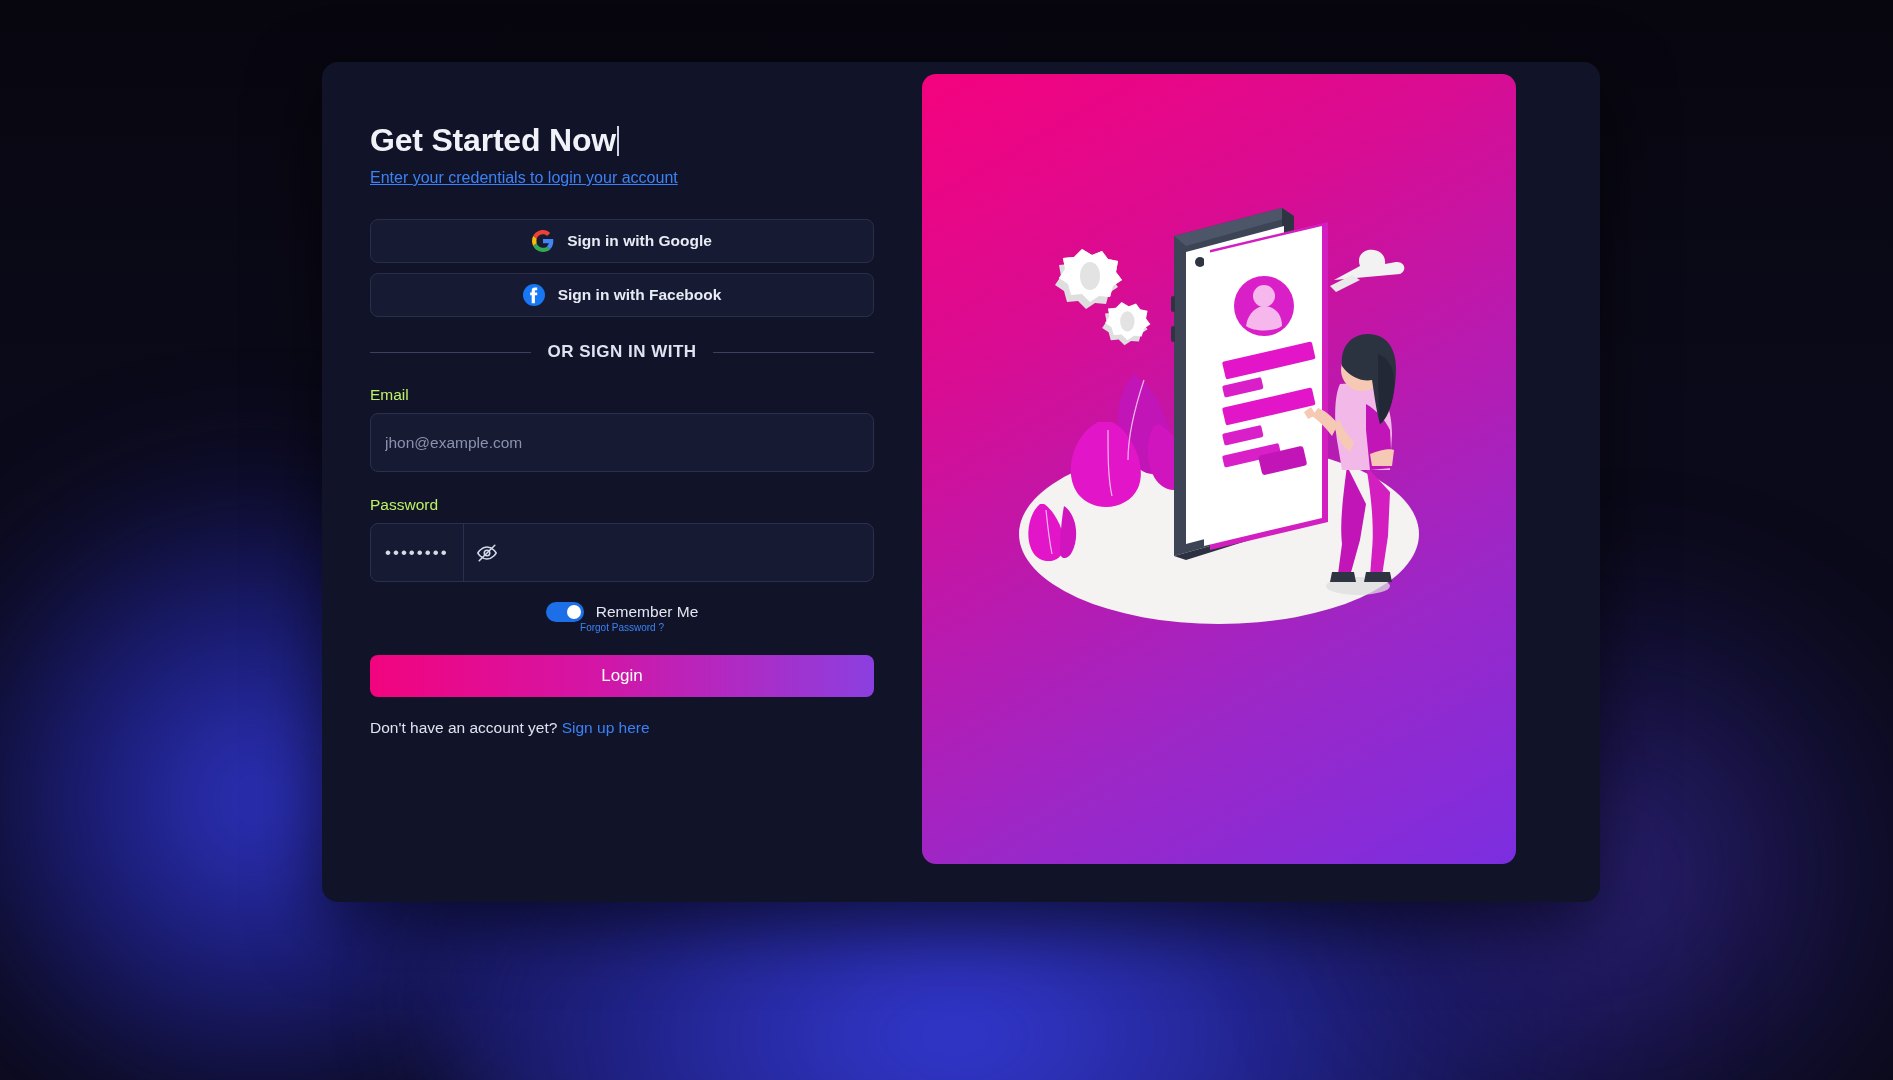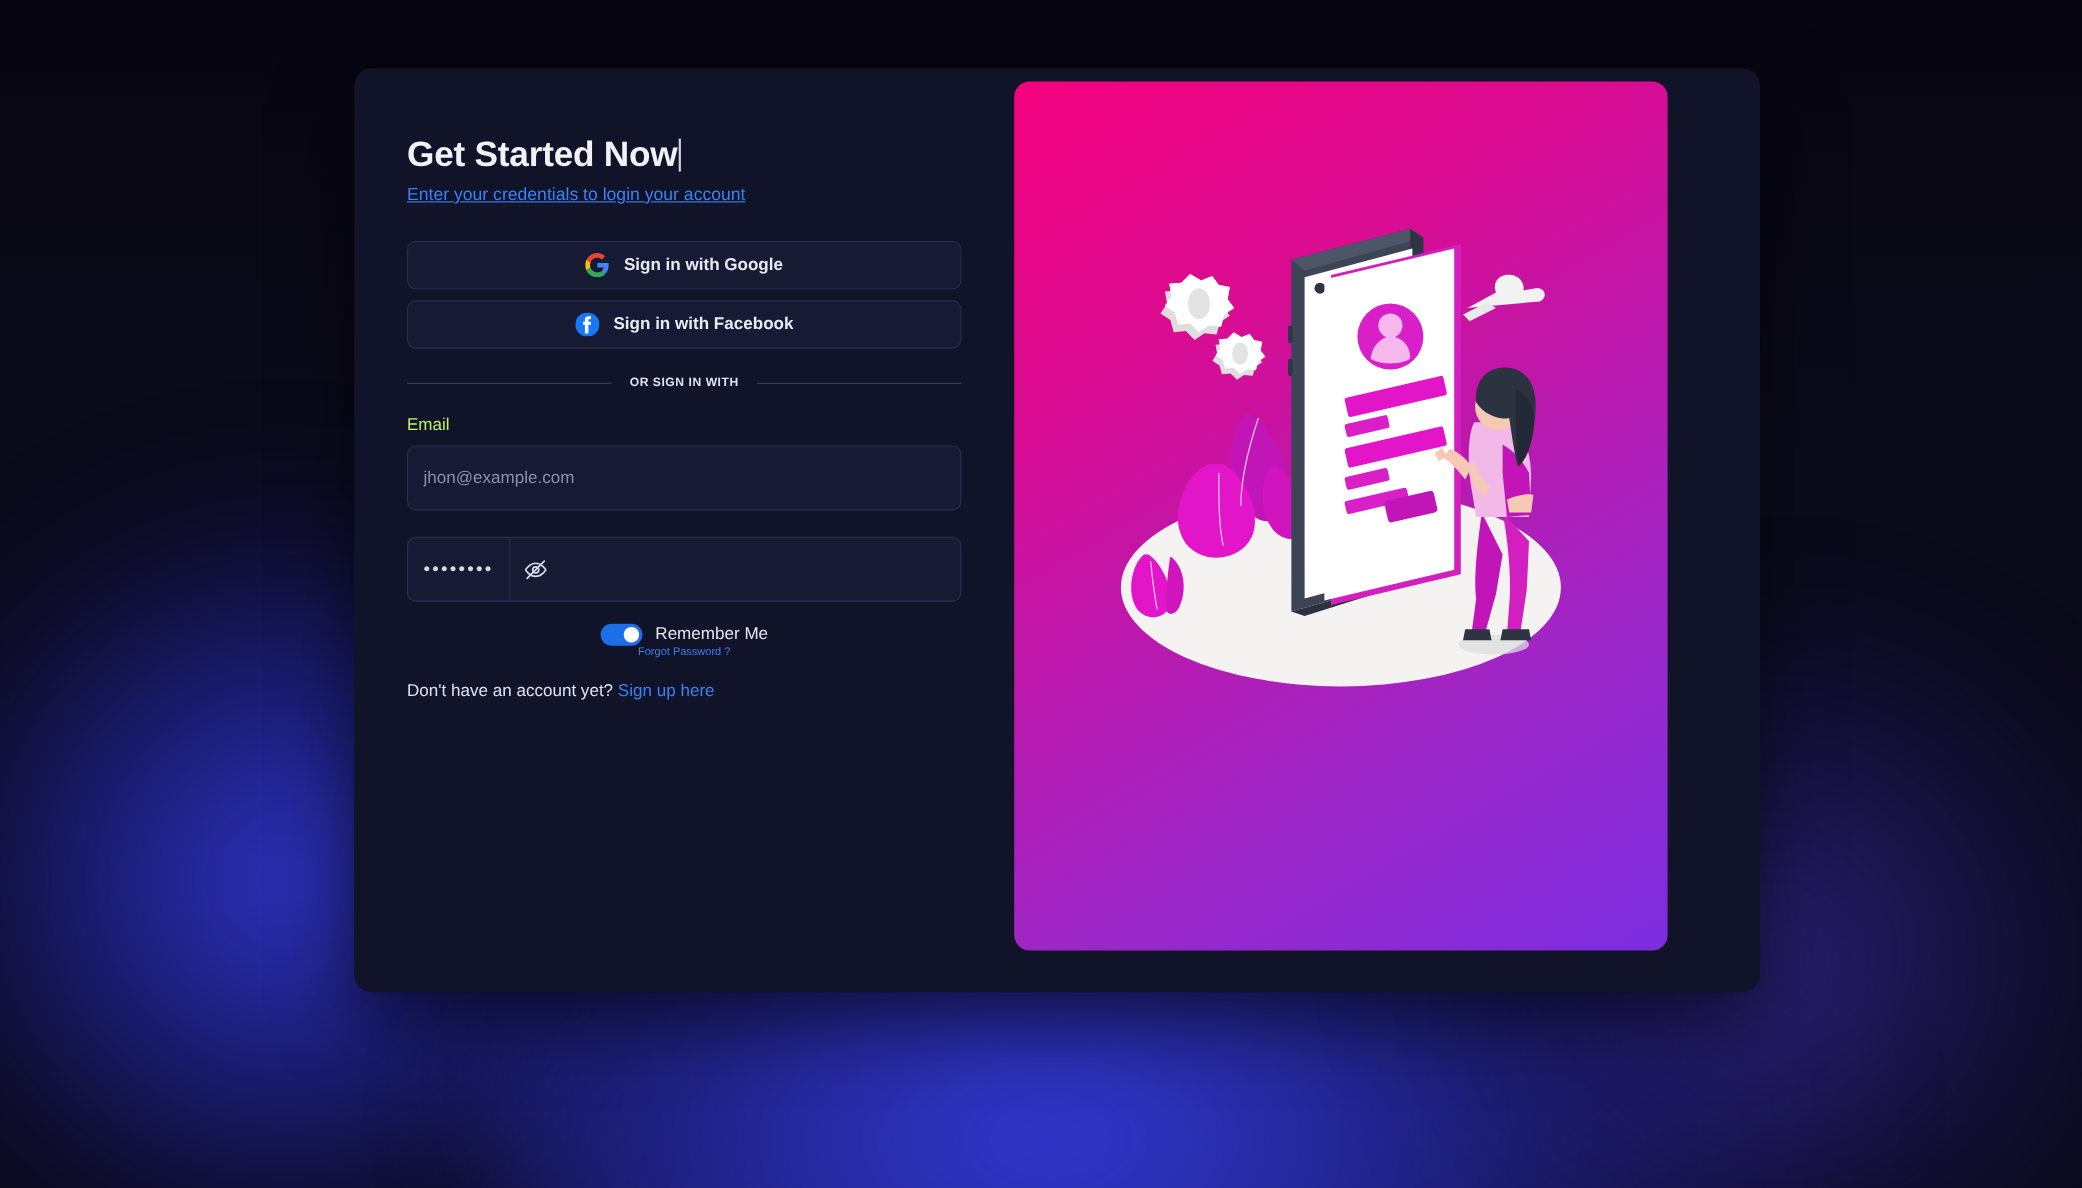--- a/index.html
+++ b/index.html
@@ -111,21 +111,21 @@
     display:flex;
     align-items:center;
     gap:16px;
     margin-top:25px;
   }
   .divider .rule {
     flex:1; height:1px;
     background:#3a4060;
   }
   .divider-text {
-    font-size:11px;
+    font-size:17px;
     font-weight:bold;
     color:#dfe3f0;
     letter-spacing:0.5px;
     white-space:nowrap;
   }
 
   
   .field { margin-top:24px; }
   .field-label {
     font-size:15.5px;
@@ -299,20 +299,21 @@
     
     <div class="field">
       <label class="field-label">Email</label>
       <div class="input-wrap">
         <input class="text-input" type="text" placeholder="jhon@example.com" style="">
       </div>
     </div>
 
     
     <div class="field">
+      <label class="field-label">Password</label>
       <div class="input-wrap">
         <span class="dots">••••••••</span>
         <span class="eye-btn">
           <svg width="22" height="22" viewBox="0 0 24 24" fill="none" stroke="#d6dae8" stroke-width="1.7" stroke-linecap="round" stroke-linejoin="round">
             <path d="M2 12s3.6-6.5 10-6.5S22 12 22 12s-3.6 6.5-10 6.5S2 12 2 12z"></path>
             <circle cx="12" cy="12" r="3"></circle>
             <line x1="3.5" y1="20.5" x2="20.5" y2="3.5"></line>
           </svg>
         </span>
       </div>
@@ -323,20 +324,21 @@
       <div class="remember-left">
         <span class="toggle">
           <span class="knob"></span>
         </span>
         <span class="remember-label">Remember Me</span>
       </div>
       <a class="forgot-link">Forgot Password ?</a>
     </div>
 
     
+    <button class="login-btn">Login</button>
 
     
     <div class="signup-row">
       <span>Don't have an account yet?</span>
       <a class="signup-link">Sign up here</a>
     </div>
   </div>
 
   <div class="art-pane">
     <svg class="art-svg" viewBox="0 0 594 790">

